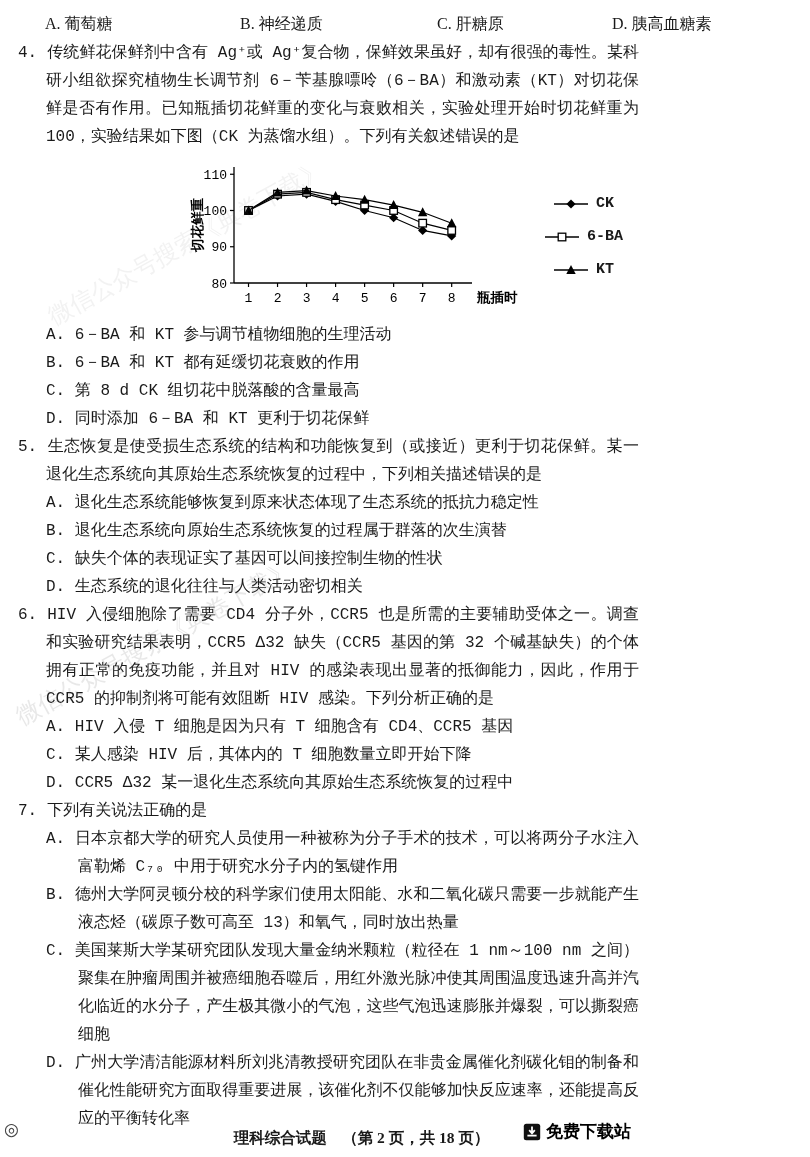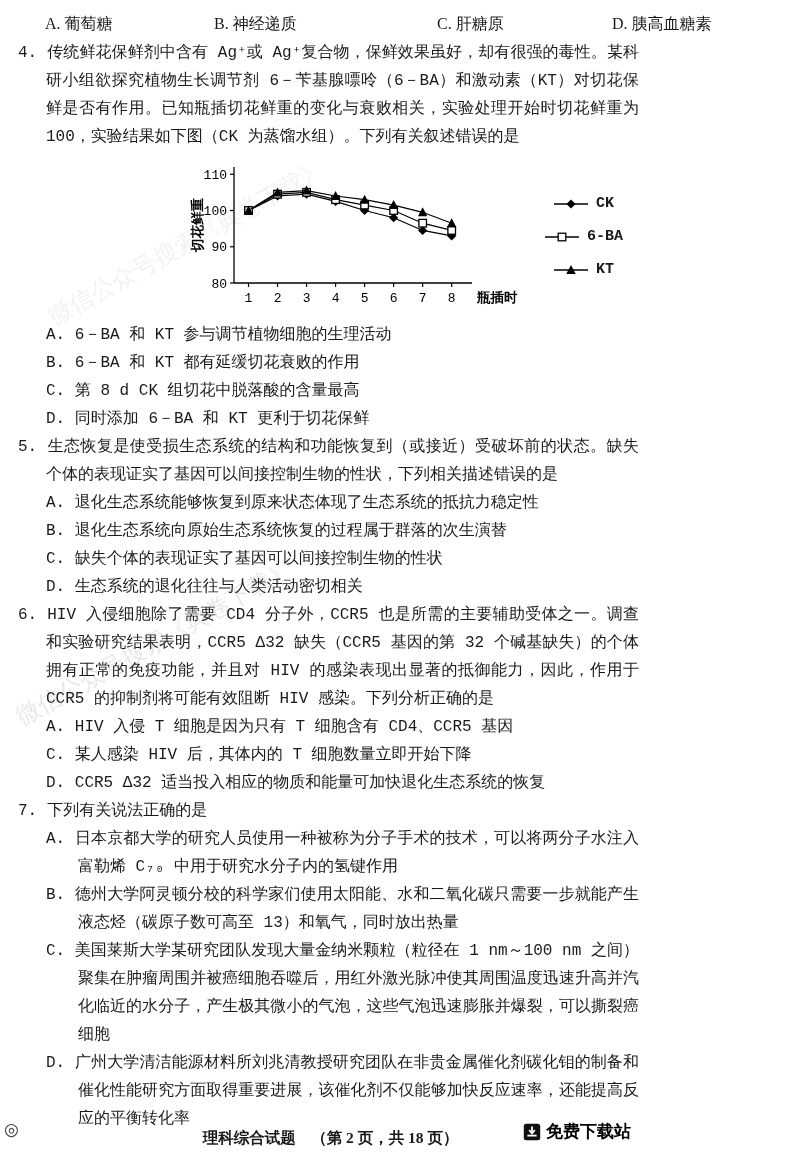--- a/index.html
+++ b/index.html
@@ -3,40 +3,40 @@
 <meta charset="utf-8">
 <style>
   html,body{margin:0;padding:0;background:#ffffff;}
   body{width:810px;height:1157px;position:relative;overflow:hidden;
        font-family:"Liberation Serif","DejaVu Serif",serif;color:#1a1a1a;}
   .page{position:relative;width:661px;height:1157px;box-sizing:border-box;
         padding:10px 22px 0 18px;font-size:16px;line-height:1.75;}
   
   .opt-row{position:relative;height:29px;}
   .opt-row span{position:absolute;top:0;white-space:nowrap;}
-  .opt-a{left:27px;} .opt-b{left:196px;} .opt-c{left:419px;} .opt-d{left:594px;}
+  .opt-a{left:27px;} .opt-b{left:222px;} .opt-c{left:419px;} .opt-d{left:594px;}
   
   .q{margin:0;font-family:Liberation Mono, monospace;}
   .q-stem{margin:0;padding-left:28px;text-indent:-28px;text-align:justify;}
   .q-num{margin-right:10px;}
   .q-options{margin-left:28px;}
   .q-options .opt{margin:0;padding-left:32px;text-indent:-32px;text-align:justify;}
   
   .chart-wrap{display:flex;align-items:center;margin:6px 0 4px 170px;}
   .chart-wrap svg{font-family:inherit;}
   .legend{display:flex;flex-direction:column;gap:7px;margin-left:26px;font-size:15px;}
   .legend-item{display:flex;align-items:center;gap:7px;font-weight:bold;justify-content:center;}
   
   .wm{position:absolute;color:rgba(110,110,110,0.16);font-size:24px;white-space:nowrap;
       pointer-events:none;transform-origin:0 0;}
   .wm1{left:8px;top:700px;transform:rotate(-29deg);}
   .wm2{left:40px;top:300px;transform:rotate(-29deg);color:rgba(110,110,110,0.09);}
   
   .footer{position:absolute;left:0;bottom:6px;width:100%;text-align:center;
-          font-weight:bold;font-size:15.5px;}
+          font-weight:bold;font-size:15.5px;padding-left:31px;}
   .corner-icon{position:absolute;left:4px;bottom:12px;font-size:17px;color:#444;}
   .dl-badge{position:absolute;right:30px;bottom:10px;display:flex;align-items:center;
             gap:5px;font-weight:bold;font-size:17px;color:#000;text-align:right;}
 </style>
 </head>
 <body>
 
 <div class="page">
 
   <div class="opt-row">
@@ -134,35 +134,35 @@
 
     <div class="q-options">
       <p class="opt">A. 6－BA 和 KT 参与调节植物细胞的生理活动</p>
       <p class="opt">B. 6－BA 和 KT 都有延缓切花衰败的作用</p>
       <p class="opt">C. 第 8 d CK 组切花中脱落酸的含量最高</p>
       <p class="opt">D. 同时添加 6－BA 和 KT 更利于切花保鲜</p>
     </div>
   </div>
 
   <div class="q">
-    <p class="q-stem"><span class="q-num">5.</span><span>生态恢复是使受损生态系统的结构和功能恢复到（或接近）受破坏前的状态。缺失个体的表现证实了基因可以间接控制生物的性状，下列相关描述错误的是</span></p>
+    <p class="q-stem"><span class="q-num">5.</span><span>生态恢复是使受损生态系统的结构和功能恢复到（或接近）更利于切花保鲜。某一退化生态系统向其原始生态系统恢复的过程中，下列相关描述错误的是</span></p>
     <div class="q-options">
       <p class="opt">A. 退化生态系统能够恢复到原来状态体现了生态系统的抵抗力稳定性</p>
       <p class="opt">B. 退化生态系统向原始生态系统恢复的过程属于群落的次生演替</p>
       <p class="opt">C. 缺失个体的表现证实了基因可以间接控制生物的性状</p>
       <p class="opt">D. 生态系统的退化往往与人类活动密切相关</p>
     </div>
   </div>
 
   <div class="q">
     <p class="q-stem"><span class="q-num">6.</span><span>HIV 入侵细胞除了需要 CD4 分子外，CCR5 也是所需的主要辅助受体之一。调查和实验研究结果表明，CCR5 Δ32 缺失（CCR5 基因的第 32 个碱基缺失）的个体拥有正常的免疫功能，并且对 HIV 的感染表现出显著的抵御能力，因此，作用于 CCR5 的抑制剂将可能有效阻断 HIV 感染。下列分析正确的是</span></p>
     <div class="q-options">
       <p class="opt">A. HIV 入侵 T 细胞是因为只有 T 细胞含有 CD4、CCR5 基因</p>
       <p class="opt">C. 某人感染 HIV 后，其体内的 T 细胞数量立即开始下降</p>
-      <p class="opt">D. CCR5 Δ32 适当投入相应的物质和能量可加快退化生态系统的恢复</p>
+      <p class="opt">D. CCR5 Δ32 某一退化生态系统向其原始生态系统恢复的过程中</p>
     </div>
   </div>
 
   <div class="q">
     <p class="q-stem"><span class="q-num">7.</span><span>下列有关说法正确的是</span></p>
     <div class="q-options">
       <p class="opt">A. 日本京都大学的研究人员使用一种被称为分子手术的技术，可以将两分子水注入富勒烯 C₇₀ 中用于研究水分子内的氢键作用</p>
       <p class="opt">B. 德州大学阿灵顿分校的科学家们使用太阳能、水和二氧化碳只需要一步就能产生液态烃（碳原子数可高至 13）和氧气，同时放出热量</p>
       <p class="opt">C. 美国莱斯大学某研究团队发现大量金纳米颗粒（粒径在 1 nm～100 nm 之间）聚集在肿瘤周围并被癌细胞吞噬后，用红外激光脉冲使其周围温度迅速升高并汽化临近的水分子，产生极其微小的气泡，这些气泡迅速膨胀并爆裂，可以撕裂癌细胞</p>
       <p class="opt">D. 广州大学清洁能源材料所刘兆清教授研究团队在非贵金属催化剂碳化钼的制备和催化性能研究方面取得重要进展，该催化剂不仅能够加快反应速率，还能提高反应的平衡转化率</p>

